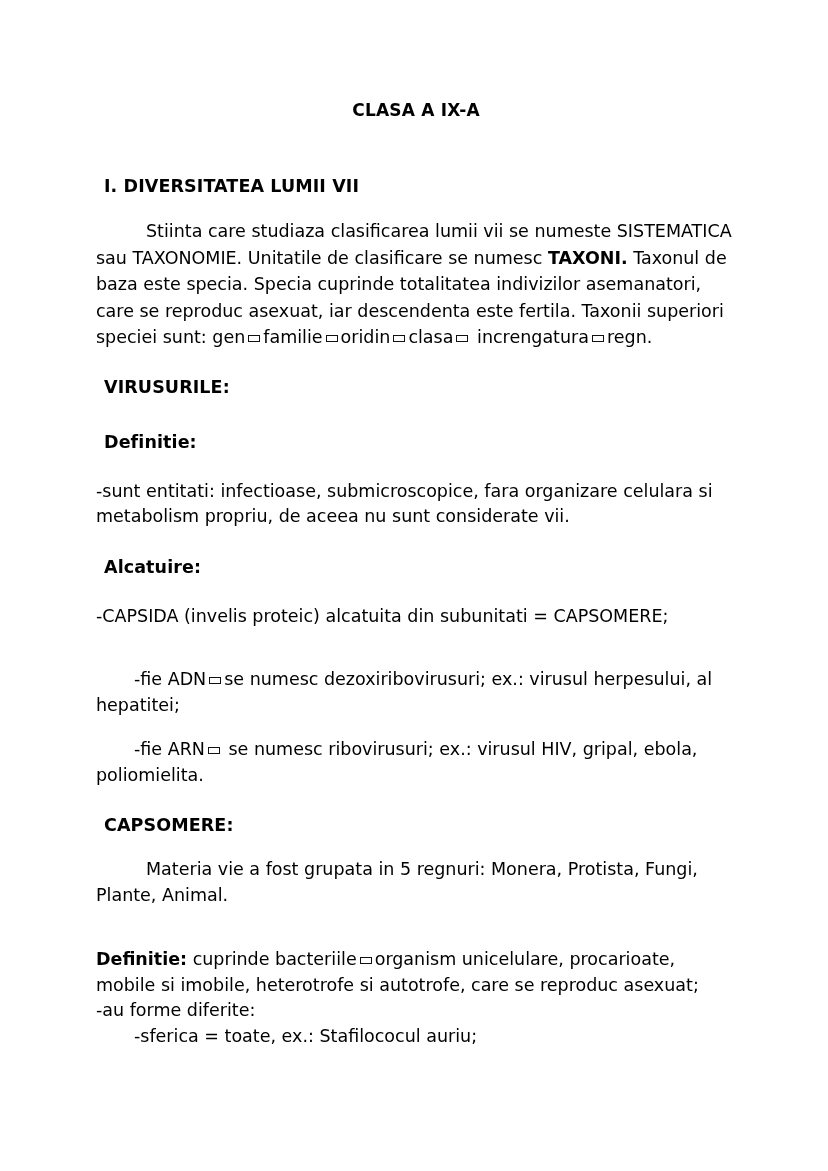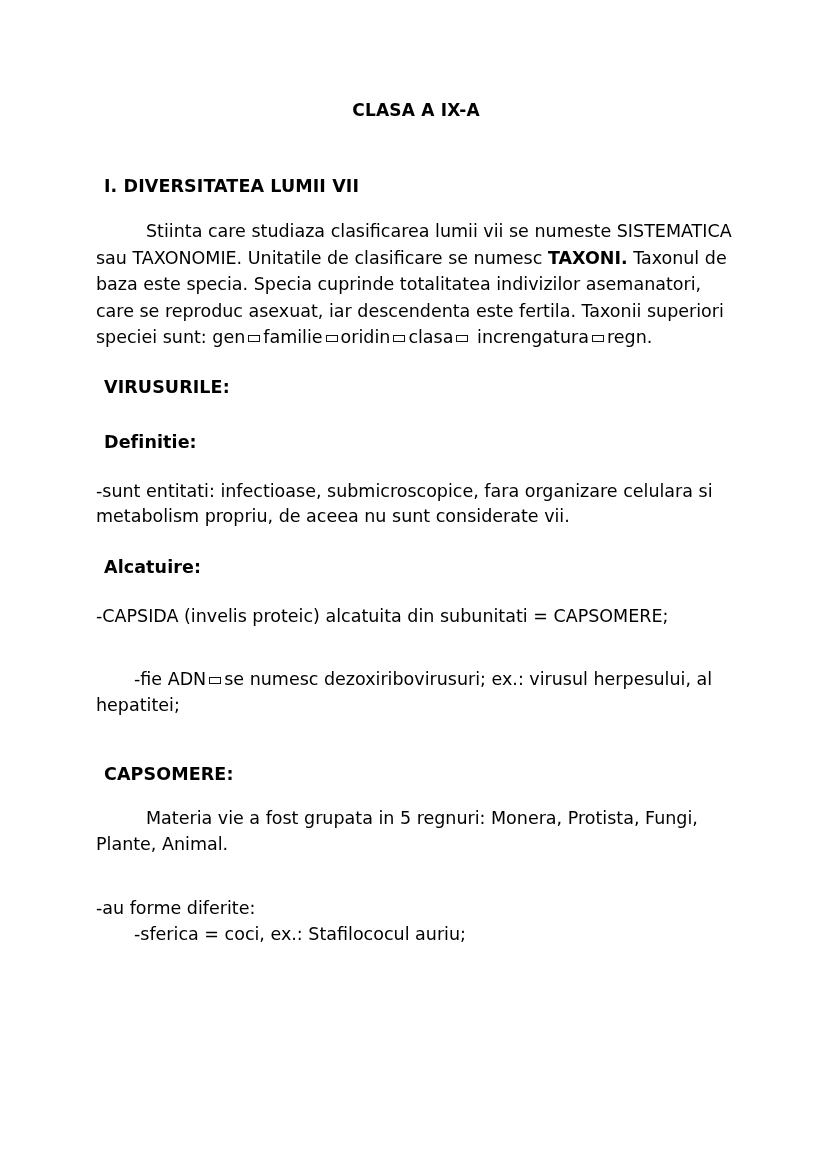--- a/index.html
+++ b/index.html
@@ -111,33 +111,35 @@
 
   <div class="gap-sub"></div>
 
 
   <div class="gap-sub"></div>
 
   <p class="para tight hang-indent"><span>-fie ADN</span><span class="tofu"></span><span>se numesc dezoxiribovirusuri; ex.: virusul herpesului, al hepatitei;</span></p>
 
   <div class="gap-sub"></div>
 
+  <p class="para tight hang-indent"><span>-fie ARN</span><span class="tofu"></span> <span>se numesc ribovirusuri; ex.: virusul HIV, gripal, ebola, poliomielita.</span></p>
 
   <div class="gap-sub"></div>
 
   <div class="section-heading">CAPSOMERE:</div>
 
   <div class="gap-head-para"></div>
 
   <p class="para indent-first tight">Materia vie a fost grupata in 5 regnuri: Monera, Protista, Fungi, Plante, Animal.</p>
 
   <div class="gap-heading-lg"></div>
 
 
   <div class="gap-sub"></div>
 
+  <p class="para tight"><b>Definitie:</b><span> cuprinde bacteriile</span><span class="tofu"></span><span>organism unicelulare, procarioate, mobile si imobile, heterotrofe si autotrofe, care se reproduc asexuat;</span></p>
 
 
   <p class="para tight">-au forme diferite:</p>
 
-  <p class="para tight hang-indent">-sferica = coci, ex.: Stafilococul auriu;</p>
+  <p class="para tight hang-indent">-sferica = toate, ex.: Stafilococul auriu;</p>
 
 </div>
 
 </body></html>

